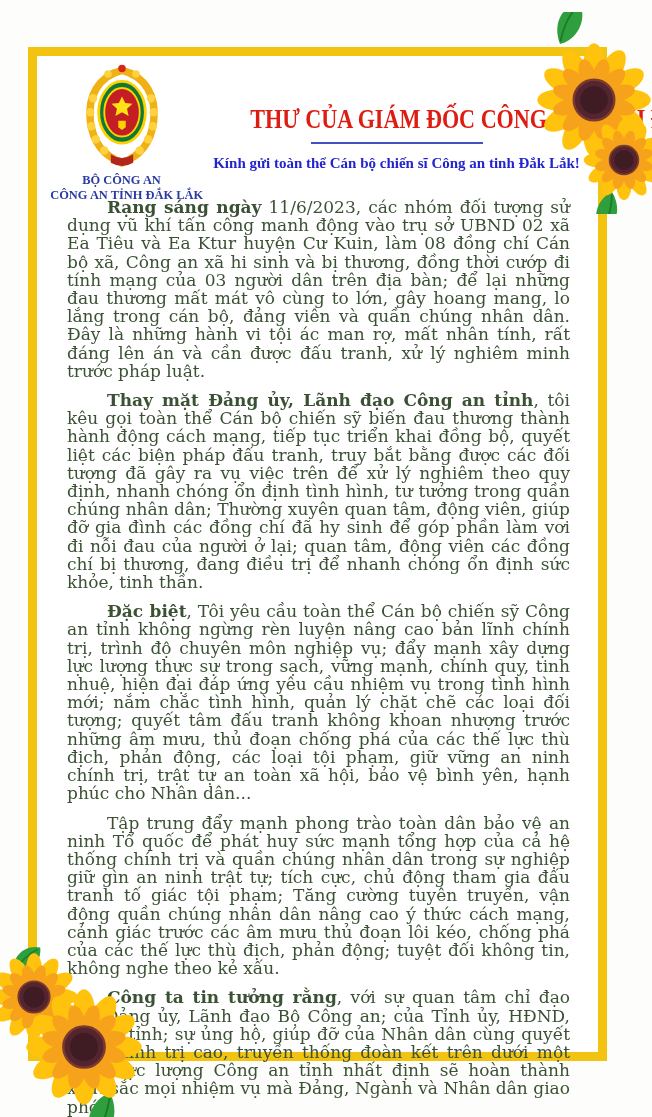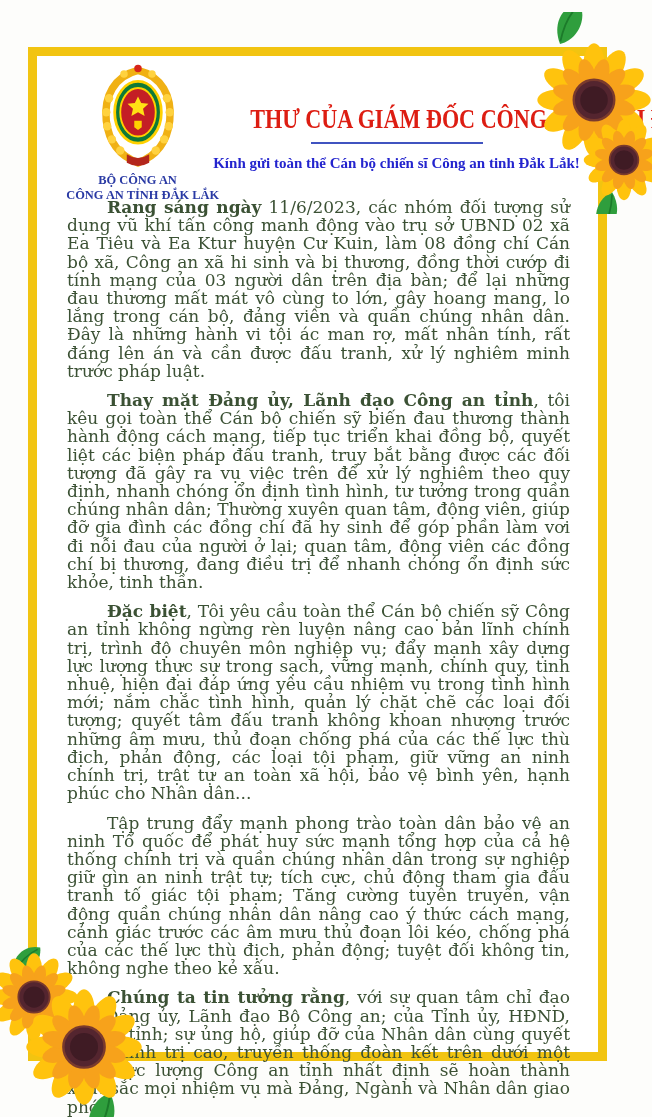--- a/index.html
+++ b/index.html
@@ -2,21 +2,21 @@
 <html><head>
 <meta charset="utf-8">
 <style>
   html,body{margin:0;padding:0;background:#ffffff;}
   .page{position:relative;width:652px;height:1117px;background:#fdfdfb;overflow:hidden;
         font-family:"DejaVu Serif",serif;}
   .frame{position:absolute;left:28px;top:47px;width:579px;height:1014px;
          border:9px solid #f2c411;box-sizing:border-box;background:#ffffff;}
   .watermark{position:absolute;left:120px;top:400px;width:420px;height:420px;opacity:.55;pointer-events:none;}
   .content{position:absolute;left:37px;top:56px;width:561px;height:996px;}
-  .logo-block{position:absolute;left:0;top:4px;width:155px;text-align:center;padding-left:23px;}
+  .logo-block{position:absolute;left:7px;top:4px;width:155px;text-align:center;}
   .logo-block svg{display:block;margin:0 auto;}
   .org-line{font-family:"Liberation Serif",serif;font-weight:700;font-size:13.5px;line-height:15px;
             color:#2a3aa4;transform:scaleX(.92);transform-origin:center;white-space:nowrap;}
   .header-right{margin-left:158px;padding-top:48px;text-align:center;}
   .letter-title{display:inline-block;font-family:"Liberation Serif",serif;font-weight:700;font-size:27px;
                 color:#dd1d12;white-space:nowrap;transform:scaleX(.82);transform-origin:center;}
   .title-underline{width:172px;height:2px;background:#4053c0;margin:7px auto 11px;}
   .salutation{font-family:Liberation Serif, serif;font-weight:700;font-size:15px;color:#2324ce;}
   .letter-body{margin-top:26px;padding:0 28px 0 30px;}
   .para{font-size:17px;line-height:18.2px;color:#3b5134;text-align:justify;
@@ -196,21 +196,21 @@
       <div class="letter-title">THƯ CỦA GIÁM ĐỐC CÔNG AN TỈNH ĐẮK LẮK</div>
       <div class="title-underline"></div>
       <div class="salutation">Kính gửi toàn thể Cán bộ chiến sĩ Công an tinh Đắk Lắk!</div>
     </div>
 
     <div class="letter-body">
       <p class="para"><span class="lead">Rạng sáng ngày</span><span> 11/6/2023, các nhóm đối tượng sử dụng vũ khí tấn công manh động vào trụ sở UBND 02 xã Ea Tiêu và Ea Ktur huyện Cư Kuin, làm 08 đồng chí Cán bộ xã, Công an xã hi sinh và bị thương, đồng thời cướp đi tính mạng của 03 người dân trên địa bàn; để lại những đau thương mất mát vô cùng to lớn, gây hoang mang, lo lắng trong cán bộ, đảng viên và quần chúng nhân dân. Đây là những hành vi tội ác man rợ, mất nhân tính, rất đáng lên án và cần được đấu tranh, xử lý nghiêm minh trước pháp luật.</span></p>
       <p class="para"><span class="lead">Thay mặt Đảng ủy, Lãnh đạo Công an tỉnh</span><span>, tôi kêu gọi toàn thể Cán bộ chiến sỹ biến đau thương thành hành động cách mạng, tiếp tục triển khai đồng bộ, quyết liệt các biện pháp đấu tranh, truy bắt bằng được các đối tượng đã gây ra vụ việc trên để xử lý nghiêm theo quy định, nhanh chóng ổn định tình hình, tư tưởng trong quần chúng nhân dân; Thường xuyên quan tâm, động viên, giúp đỡ gia đình các đồng chí đã hy sinh để góp phần làm vơi đi nỗi đau của người ở lại; quan tâm, động viên các đồng chí bị thương, đang điều trị để nhanh chóng ổn định sức khỏe, tinh thần.</span></p>
       <p class="para"><span class="lead">Đặc biệt</span><span>, Tôi yêu cầu toàn thể Cán bộ chiến sỹ Công an tỉnh không ngừng rèn luyện nâng cao bản lĩnh chính trị, trình độ chuyên môn nghiệp vụ; đẩy mạnh xây dựng lực lượng thực sự trong sạch, vững mạnh, chính quy, tinh nhuệ, hiện đại đáp ứng yêu cầu nhiệm vụ trong tình hình mới; nắm chắc tình hình, quản lý chặt chẽ các loại đối tượng; quyết tâm đấu tranh không khoan nhượng trước những âm mưu, thủ đoạn chống phá của các thế lực thù địch, phản động, các loại tội phạm, giữ vững an ninh chính trị, trật tự an toàn xã hội, bảo vệ bình yên, hạnh phúc cho Nhân dân...</span></p>
       <p class="para"><span class="lead"></span><span>Tập trung đẩy mạnh phong trào toàn dân bảo vệ an ninh Tổ quốc để phát huy sức mạnh tổng hợp của cả hệ thống chính trị và quần chúng nhân dân trong sự nghiệp giữ gìn an ninh trật tự; tích cực, chủ động tham gia đấu tranh tố giác tội phạm; Tăng cường tuyên truyền, vận động quần chúng nhân dân nâng cao ý thức cách mạng, cảnh giác trước các âm mưu thủ đoạn lôi kéo, chống phá của các thế lực thù địch, phản động; tuyệt đối không tin, không nghe theo kẻ xấu.</span></p>
-      <p class="para"><span class="lead">Chúng ta tin tưởng rằng</span><span>, với sự quan tâm chỉ đạo của Đảng ủy, Lãnh đạo Bộ Công an; của Tỉnh ủy, HĐND, UBND tỉnh; sự ủng hộ, giúp đỡ của Nhân dân cùng quyết tâm chính trị cao, truyền thống đoàn kết trên dưới một lòng, lực lượng Công an tỉnh nhất định sẽ hoàn thành xuất sắc mọi nhiệm vụ mà Đảng, Ngành và Nhân dân giao phó./.</span></p>
+      <p class="para"><span class="lead">Công ta tin tưởng rằng</span><span>, với sự quan tâm chỉ đạo của Đảng ủy, Lãnh đạo Bộ Công an; của Tỉnh ủy, HĐND, UBND tỉnh; sự ủng hộ, giúp đỡ của Nhân dân cùng quyết tâm chính trị cao, truyền thống đoàn kết trên dưới một lòng, lực lượng Công an tỉnh nhất định sẽ hoàn thành xuất sắc mọi nhiệm vụ mà Đảng, Ngành và Nhân dân giao phó./.</span></p>
     </div>
 
     <div class="signature">GIÁM ĐỐC CÔNG AN CÔNG</div>
   </div>
 
   <svg class="sunflower-tr" viewBox="0 0 128 202" aria-hidden="true">
     <use href="#leaf" transform="translate(30,32) rotate(-55) scale(1.2)"></use>
     <use href="#leaf" transform="translate(82,180) rotate(115) scale(1.1)"></use>
     <use href="#flower" transform="translate(64,88) scale(1.62)"></use>
     <use href="#flower" transform="translate(94,148) scale(1.15)"></use>

